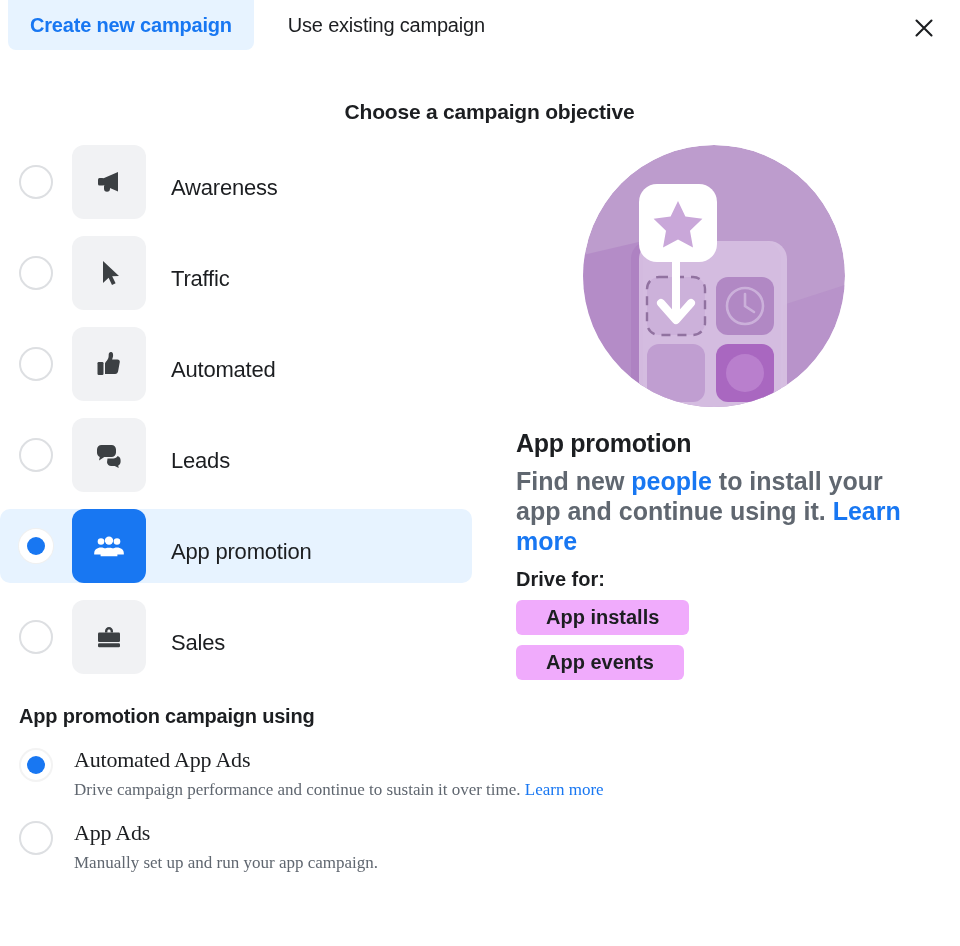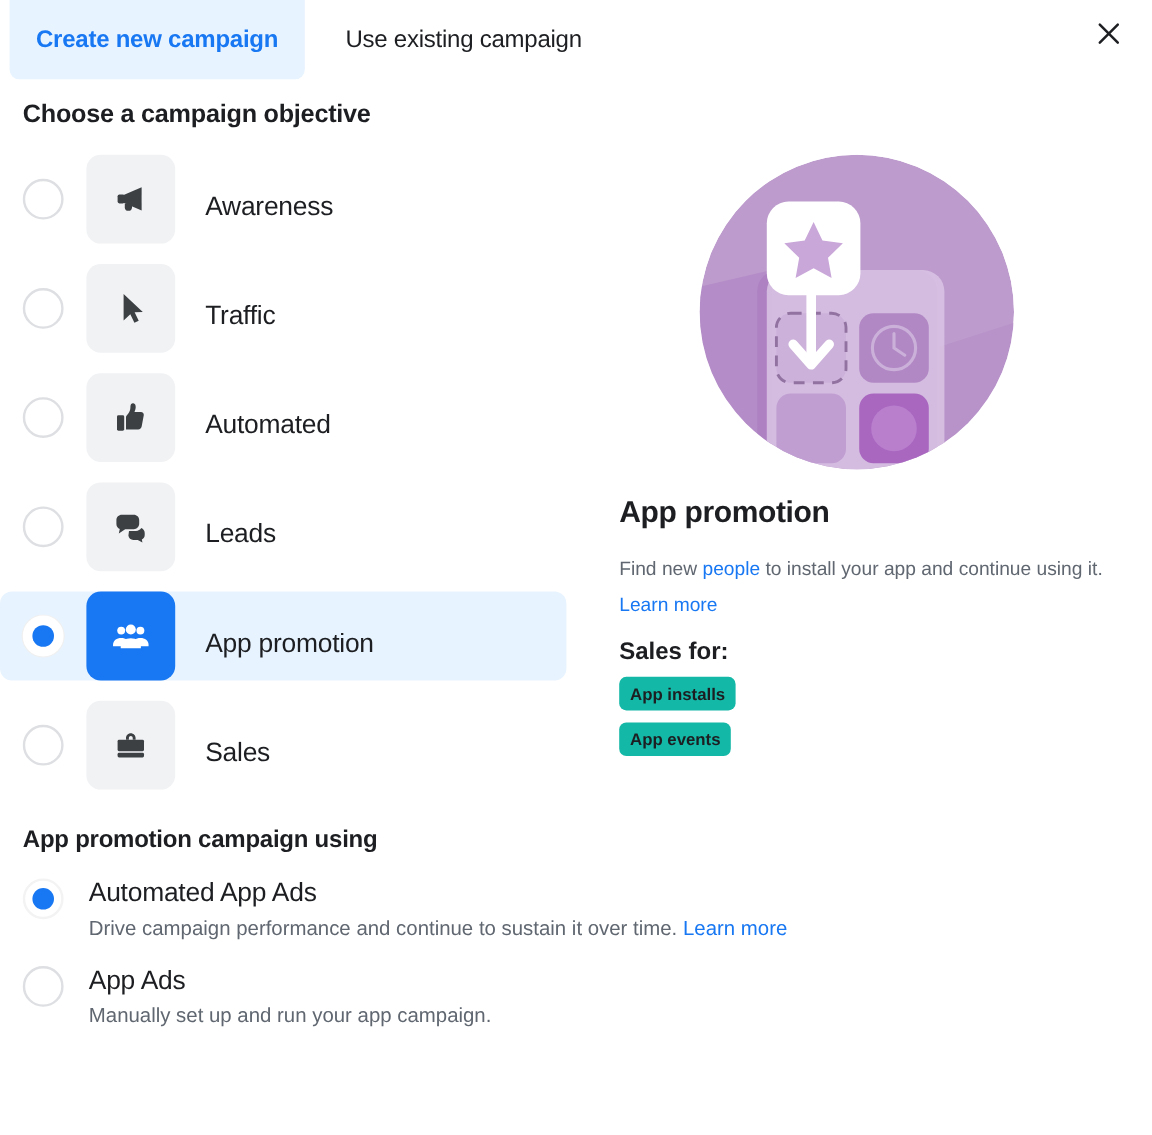--- a/index.html
+++ b/index.html
@@ -15,21 +15,21 @@
   
   .header {
     position: relative;
     height: 56px;
   }
   .tabs {
     display: flex;
     align-items: flex-start;
   }
   .tab {
-    height: 66px;
+    height: 50px;
     display: flex;
     align-items: center;
     padding: 0 22px;
     font-size: 20px;
     font-weight: 700;
     letter-spacing: -0.2px;
     cursor: pointer;
     white-space: nowrap;
   }
   .tab.active {
@@ -60,21 +60,22 @@
   .body-wrap {
     position: relative;
     padding: 0 0 0 0;
   }
   .section-title {
     font-size: 21px;
     font-weight: 700;
     letter-spacing: -0.2px;
     color: #1c1e21;
     margin-left: 19px;
-    margin-top: 28px;
+    margin-top: 44px;
+    text-align: center;
   }
 
   .columns {
     display: flex;
     margin-top: 21px;
   }
 
   
   .objective-list {
     width: 472px;
@@ -149,43 +150,44 @@
     padding-right: 40px;
   }
   .detail-title {
     font-size: 25px;
     font-weight: 700;
     letter-spacing: -0.3px;
     margin-top: 22px;
     margin-left: 8px;
   }
   .detail-desc {
-    font-size: 16px;
+    font-size: 25px;
     line-height: 30px;
     color: #606770;
-    margin-top: 18px;
+    margin-top: 8px;
     margin-left: 8px;
     max-width: 408px;
+    font-weight: bold;
   }
   .link { color: #1877f2; }
   .good-for {
     font-size: 20px;
     font-weight: 700;
     margin-top: 12px;
     margin-left: 8px;
     color: #1c1e21;
   }
   .chips { margin-left: 8px; margin-top: 9px; }
   .chip {
     display: inline-block;
-    background: #14b8a6;
-    color: #1c1e21;
-    font-size: 14px;
-    font-weight: 700;
-    padding: 6px 9px;
+    background: #f0abfc;
+    color: #1c1e21;
+    font-size: 20px;
+    font-weight: 700;
+    padding: 6px 30px;
     border-radius: 6px;
     margin-bottom: 10px;
   }
   .chip-row { display: block; }
 
   
   .types-section {
     margin-top: 14px;
     padding-left: 19px;
   }
@@ -215,21 +217,21 @@
   }
   .type-radio.checked {
     border-color: #f3f3f3;
   }
   .type-radio.checked .dot {
     width: 18px;
     height: 18px;
     border-radius: 50%;
     background: #1877f2;
   }
-  .type-text { margin-left: 21px; }
+  .type-text { margin-left: 21px; font-family: Liberation Serif, serif; }
   .type-label {
     font-size: 22px;
     color: #1c1e21;
     letter-spacing: -0.2px;
     line-height: 28px;
   }
   .type-desc {
     font-size: 17px;
     color: #606770;
     margin-top: 4px;
@@ -376,21 +378,21 @@
           </g>
         </svg>
       </div>
 
       <div class="detail-title">App promotion</div>
 
       <div class="detail-desc">
         <span>Find new </span><span class="link">people</span><span> to install your app and continue using it. </span><span class="link">Learn more</span>
       </div>
 
-      <div class="good-for">Sales for:</div>
+      <div class="good-for">Drive for:</div>
 
       <div class="chips">
         <div class="chip-row">
           <span class="chip">App installs</span>
         </div>
         <div class="chip-row">
           <span class="chip">App events</span>
         </div>
       </div>
     </div>

